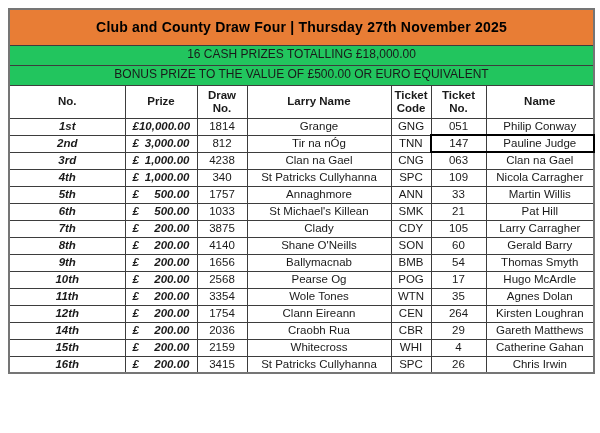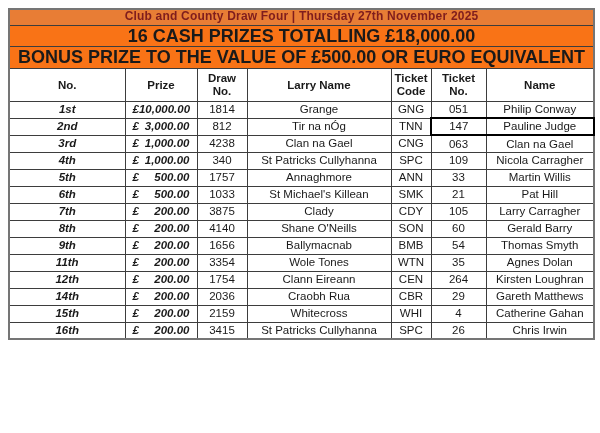--- a/index.html
+++ b/index.html
@@ -24,31 +24,31 @@
     text-align: center;
     vertical-align: middle;
     padding: 0 2px;
     font-size: 11.5px;
     line-height: 1.15;
     overflow: hidden;
     white-space: nowrap;
   }
   tr.title-row td {
     background: #E87D35;
-    color: #7f1d1d;
+    color: #000000;
     font-weight: bold;
+    font-size: 14px;
+    height: 36px;
+    letter-spacing: 0.2px;
+  }
+  tr.banner-row td {
+    font-weight: normal;
     font-size: 12px;
-    height: 16px;
-    letter-spacing: 0.2px;
-  }
-  tr.banner-row td {
-    font-weight: bold;
-    font-size: 18px;
     height: 20px;
-    background: #f97316;
+    background: #22c55e;
   }
   tr.header-row th {
     font-weight: bold;
     font-size: 11.5px;
     height: 33px;
     white-space: normal;
     line-height: 1.1;
   }
   tbody tr td { height: 17px; }
   tbody tr.bonus-row td { height: 34px; white-space: normal; }
@@ -227,20 +227,34 @@
               <span>200.00</span>
             </div>
           </td>
           <td>1656</td>
           <td>Ballymacnab</td>
           <td>BMB</td>
           <td>54</td>
           <td>Thomas Smyth</td>
         </tr>
         <tr>
+          <td class="bold">10th</td>
+          <td class="bold">
+            <div class="acct">
+              <span>£</span>
+              <span>200.00</span>
+            </div>
+          </td>
+          <td>2568</td>
+          <td>Pearse Og</td>
+          <td>POG</td>
+          <td>17</td>
+          <td>Hugo McArdle</td>
+        </tr>
+        <tr>
           <td class="bold">11th</td>
           <td class="bold">
             <div class="acct">
               <span>£</span>
               <span>200.00</span>
             </div>
           </td>
           <td>3354</td>
           <td>Wole Tones</td>
           <td>WTN</td>

